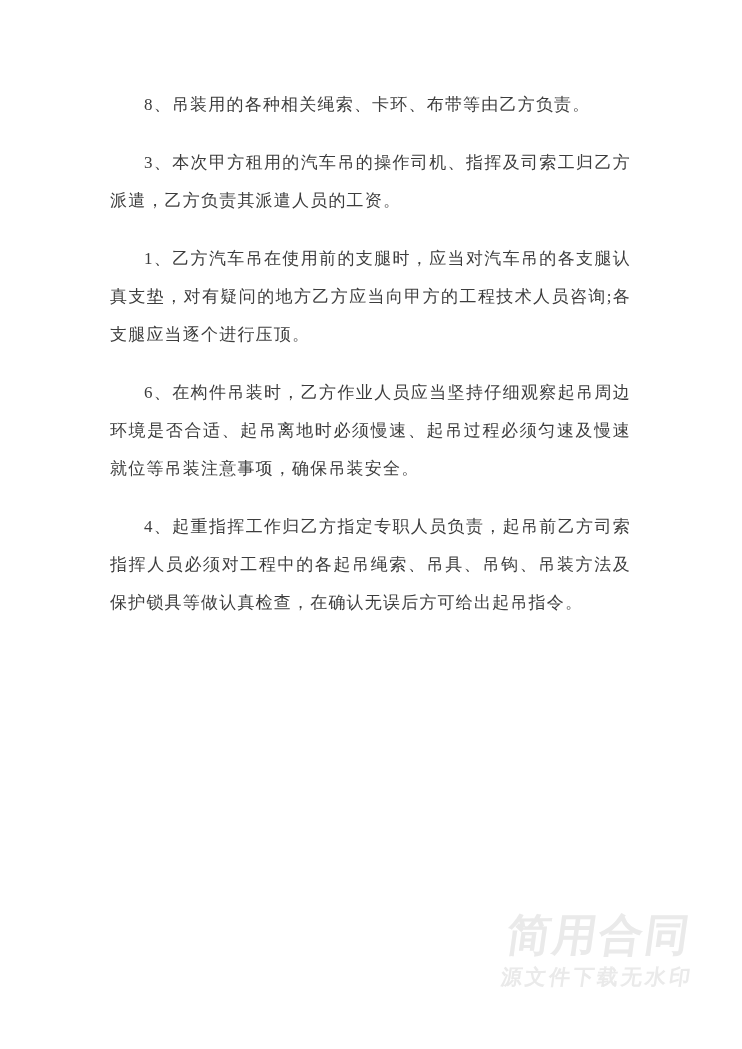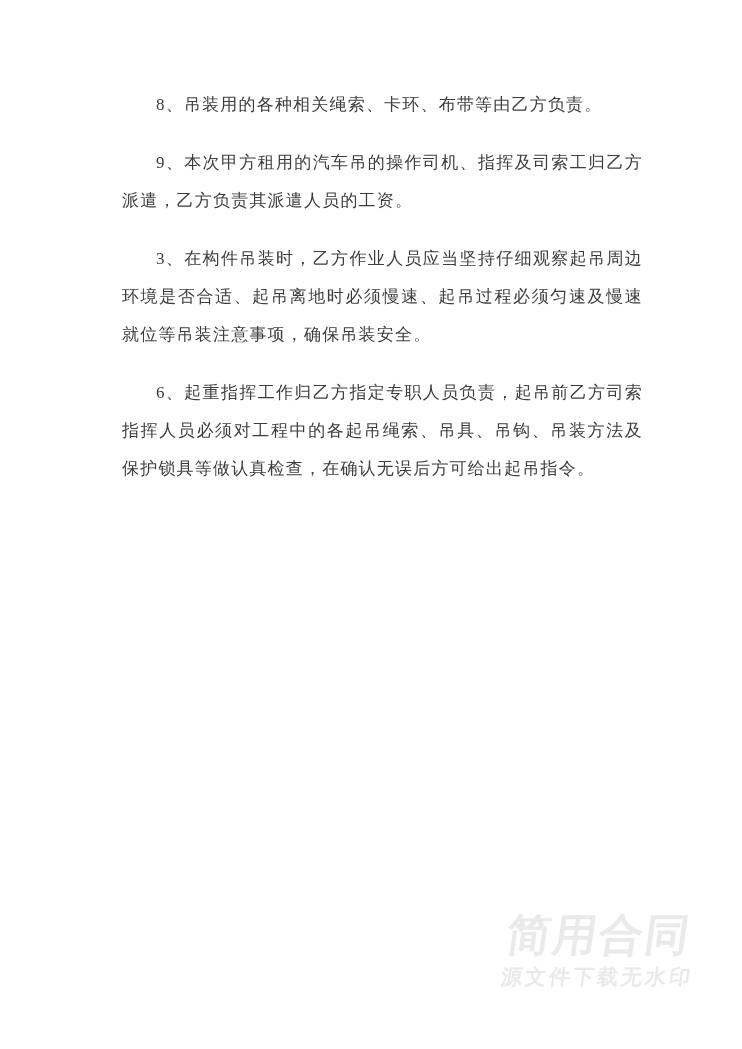--- a/index.html
+++ b/index.html
@@ -15,21 +15,20 @@
     overflow: hidden;
     font-family: "Liberation Serif", serif;
   }
   .content {
     position: absolute;
     left: 110px;
     top: 86px;
     width: 521px;
     color: #3d3d3d;
     font-size: 17px;
-    margin-left: 12px;
   }
   .para {
     margin: 0 0 20px 0;
     line-height: 38px;
     letter-spacing: 1.2px;
     text-indent: 2em;
     text-align: justify;
     text-align-last: left;
     word-break: break-all;
   }
@@ -56,23 +55,24 @@
     margin-top: 7px;
   }
 </style>
 </head>
 <body>
 
 <div class="page">
 
   <div class="content">
     <p class="para">8、吊装用的各种相关绳索、卡环、布带等由乙方负责。</p>
-    <p class="para">9、本次甲方租用的汽车吊的操作司机、指挥及司索工归乙方派遣，乙方负责其派遣人员的工资。</p>
-    <p class="para">3、在构件吊装时，乙方作业人员应当坚持仔细观察起吊周边环境是否合适、起吊离地时必须慢速、起吊过程必须匀速及慢速就位等吊装注意事项，确保吊装安全。</p>
-    <p class="para">6、起重指挥工作归乙方指定专职人员负责，起吊前乙方司索指挥人员必须对工程中的各起吊绳索、吊具、吊钩、吊装方法及保护锁具等做认真检查，在确认无误后方可给出起吊指令。</p>
+    <p class="para">3、本次甲方租用的汽车吊的操作司机、指挥及司索工归乙方派遣，乙方负责其派遣人员的工资。</p>
+    <p class="para">1、乙方汽车吊在使用前的支腿时，应当对汽车吊的各支腿认真支垫，对有疑问的地方乙方应当向甲方的工程技术人员咨询;各支腿应当逐个进行压顶。</p>
+    <p class="para">6、在构件吊装时，乙方作业人员应当坚持仔细观察起吊周边环境是否合适、起吊离地时必须慢速、起吊过程必须匀速及慢速就位等吊装注意事项，确保吊装安全。</p>
+    <p class="para">4、起重指挥工作归乙方指定专职人员负责，起吊前乙方司索指挥人员必须对工程中的各起吊绳索、吊具、吊钩、吊装方法及保护锁具等做认真检查，在确认无误后方可给出起吊指令。</p>
   </div>
 
   <div class="watermark">
     <div class="wm-line1">简用合同</div>
     <div class="wm-line2">源文件下载无水印</div>
   </div>
 
 </div>
 
 </body></html>

